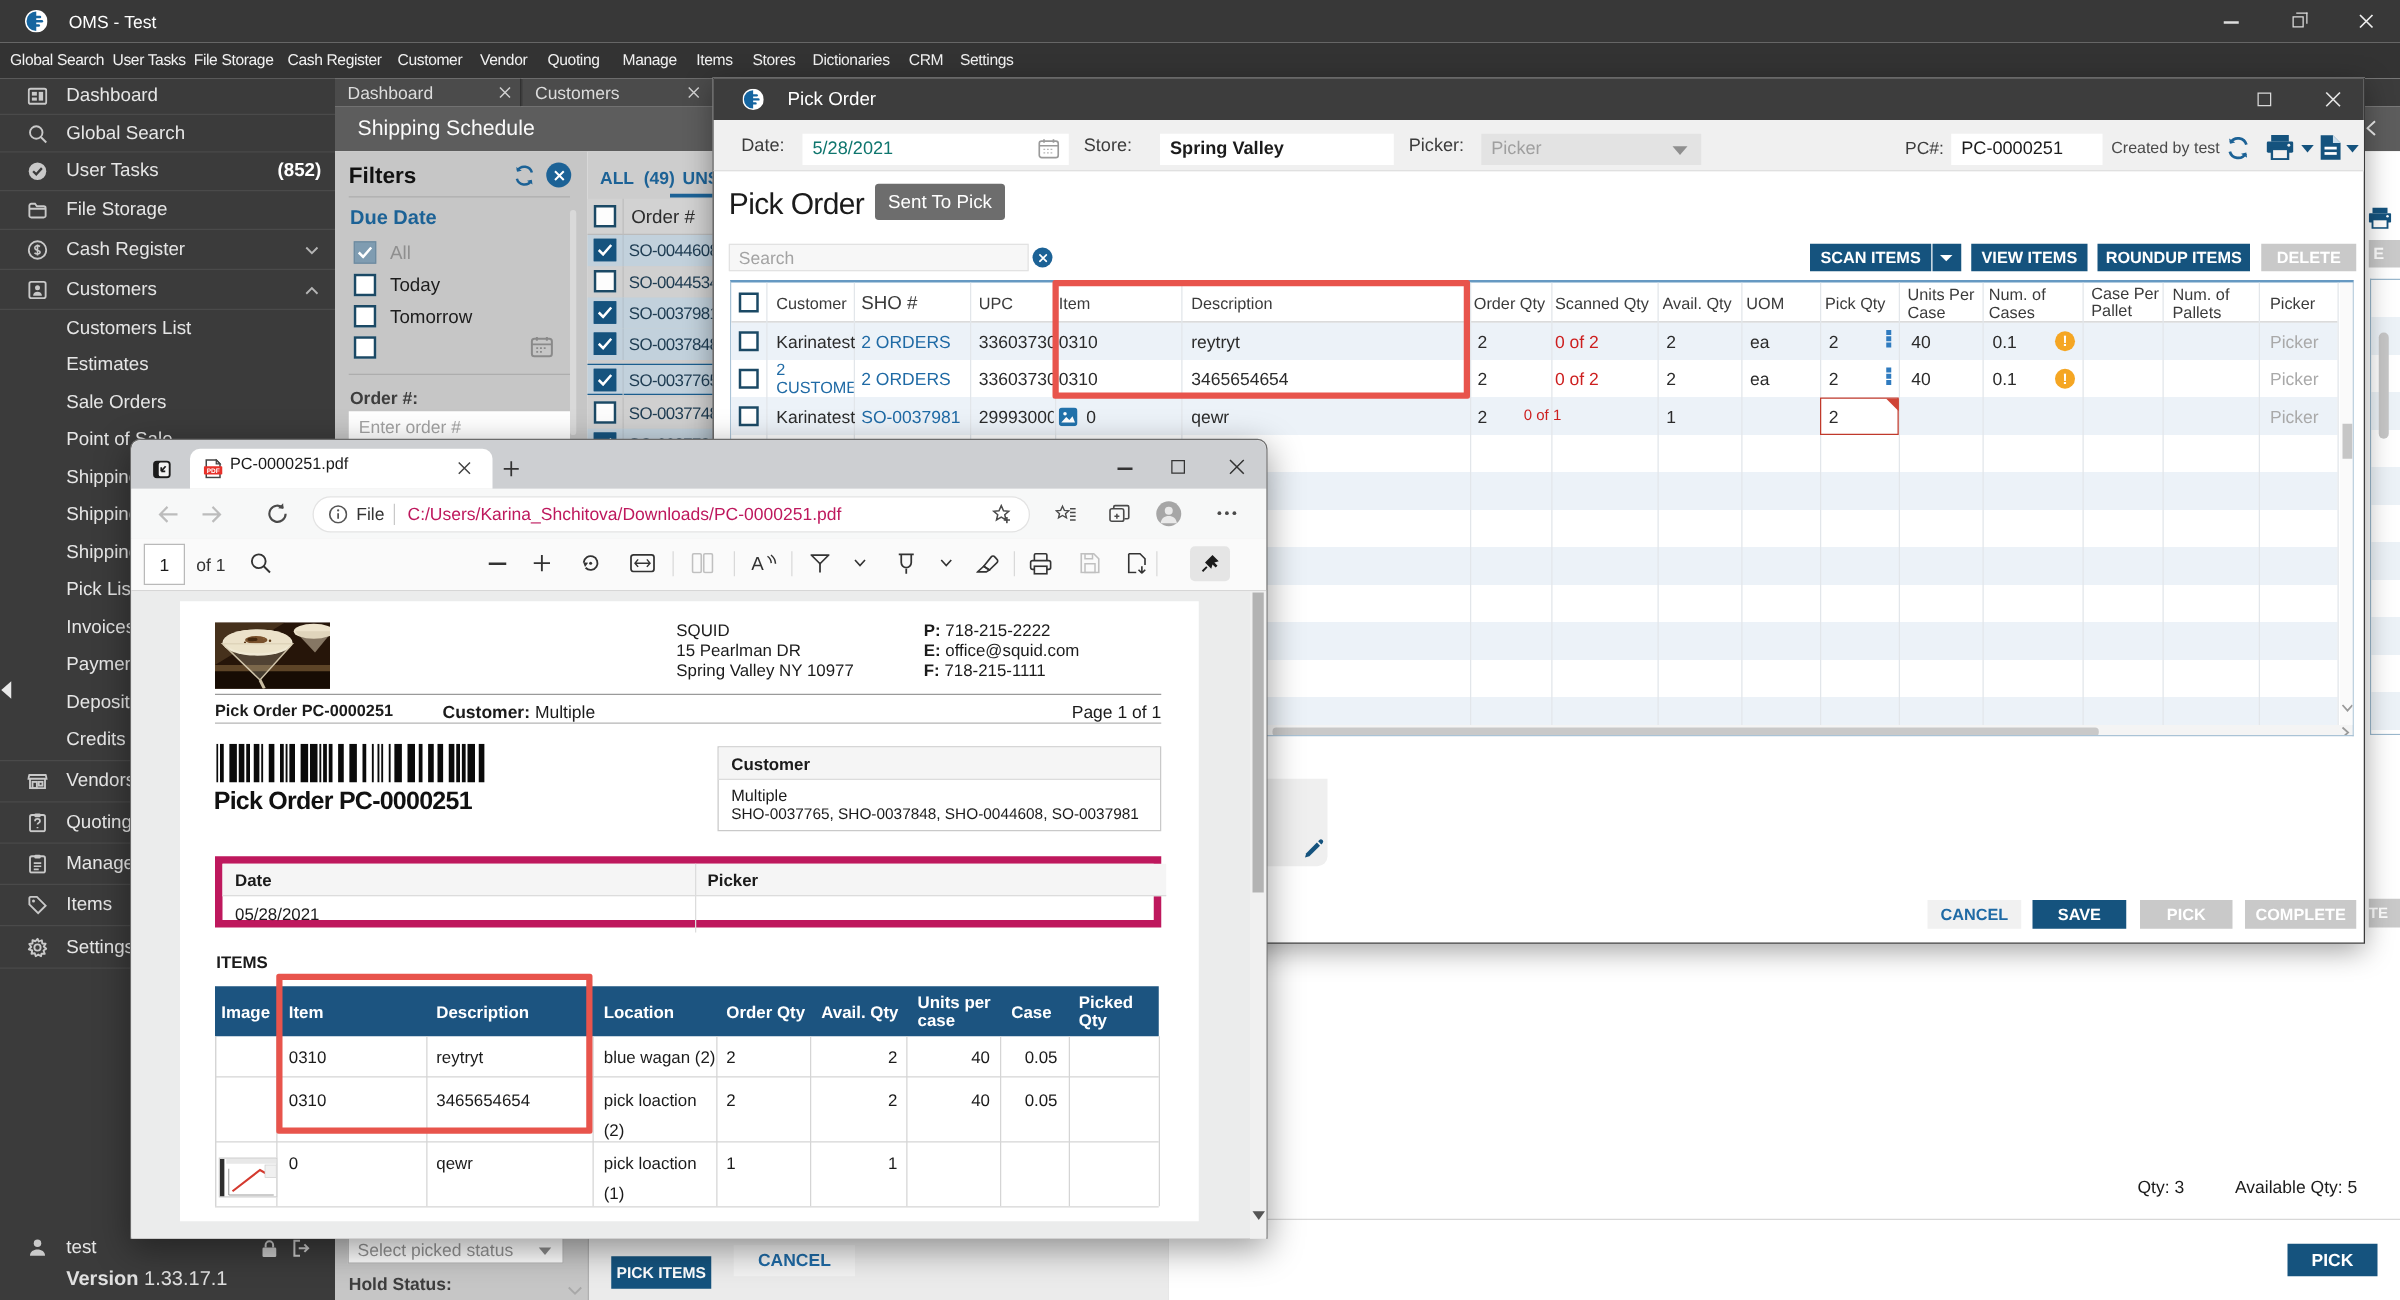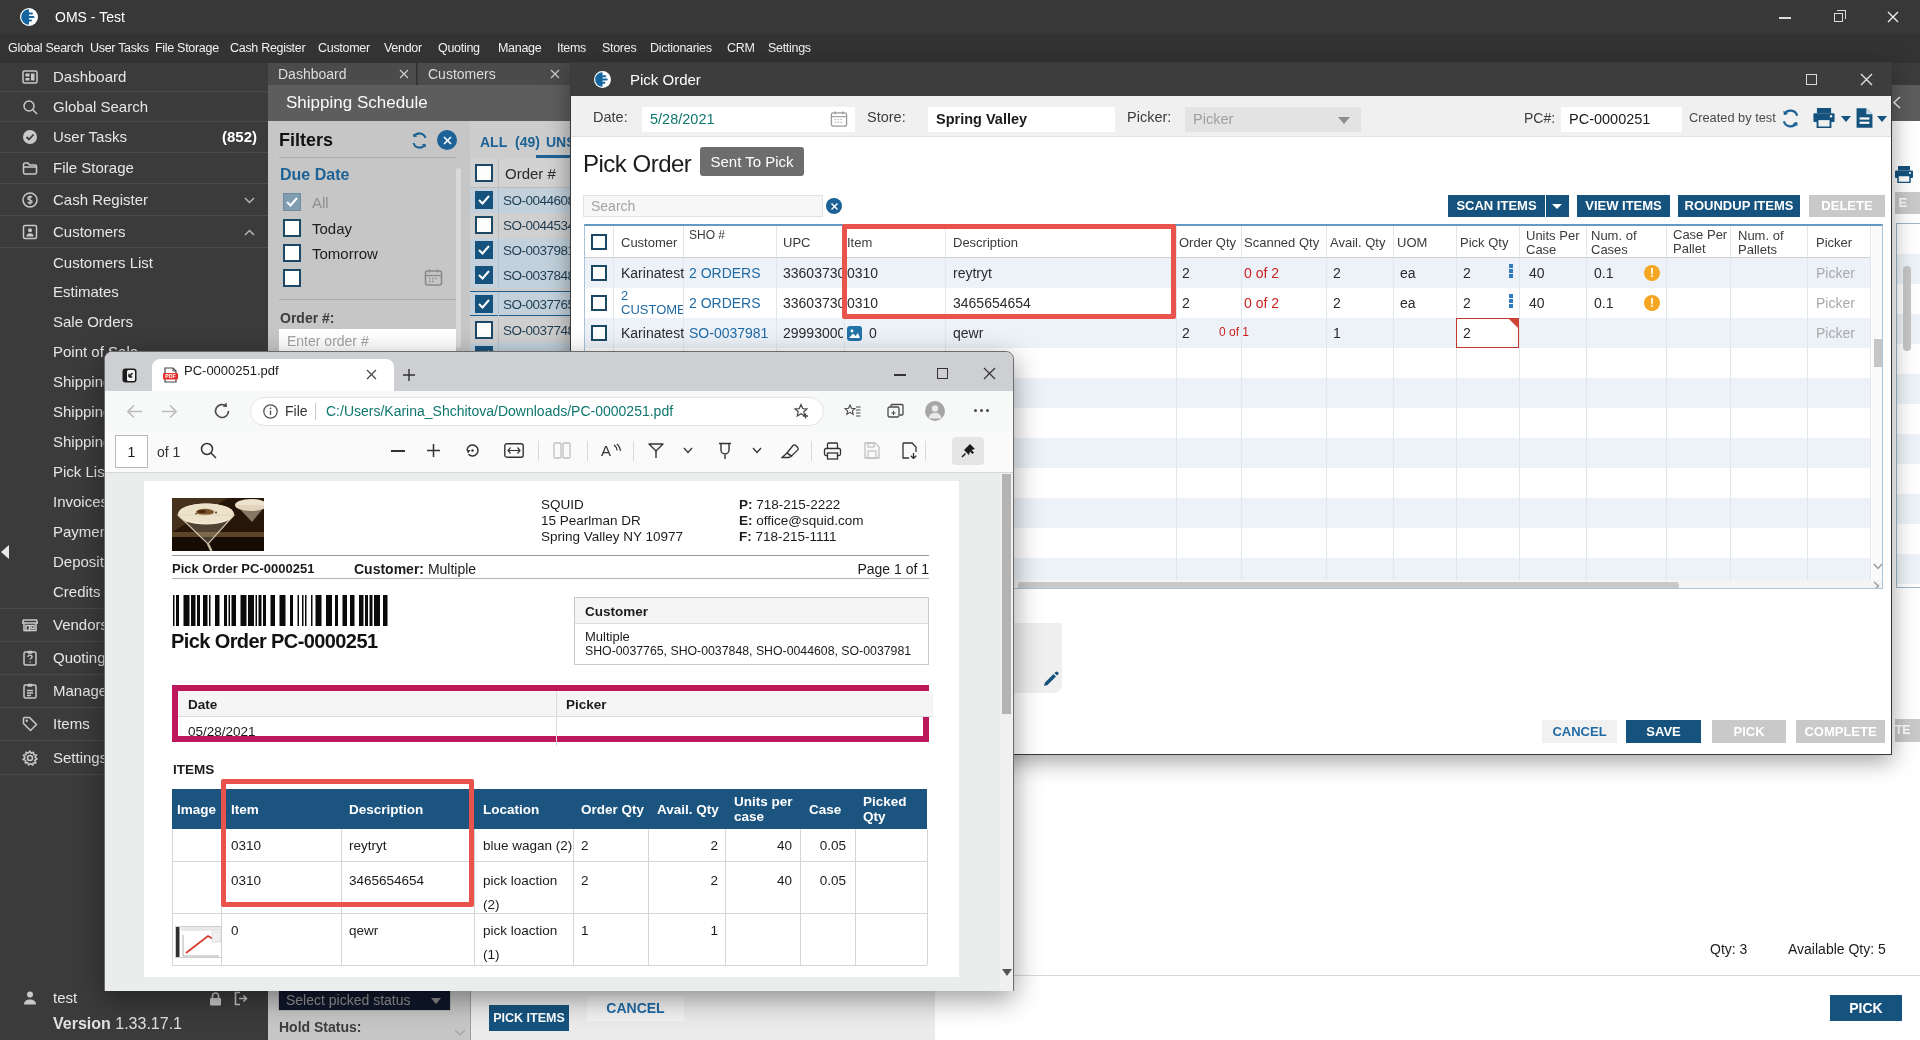--- a/index.html
+++ b/index.html
@@ -237,21 +237,21 @@
       <path d="M5.5 1.5 v3 M13.5 1.5 v3" stroke="#8a8a8a" stroke-width="1.6"></path>
       <path d="M5 10.5 h9 M5 13.5 h6" stroke="#8a8a8a" stroke-width="1.5" stroke-dasharray="1.5 1.5"></path>
     </svg>
   <div class="a" style="left:11px;top:178px;width:177px;height:1px;background:#adadad"></div>
   <div class="a" style="left:12px;top:189px;font-size:14px;font-weight:bold;color:#3d3d3d">Order #:</div>
   <div class="a" style="left:11px;top:208px;width:177px;height:25px;background:#fff">
     <span class="a" style="left:8px;top:4px;font-size:14px;color:#a2a2a2">Enter order #</span>
     </div>
   <div class="a" style="left:188px;top:47px;width:5px;height:180px;background:#d9d9d9;border-radius:3px"></div>
 
-  <div class="a" style="left:10px;top:867px;width:173px;height:23px;background:#0f172a;border:1px solid #b0b0b0">
+  <div class="a" style="left:10px;top:867px;width:173px;height:23px;background:#ffffff;border:1px solid #b0b0b0">
     <span class="a" style="left:7px;top:3px;font-size:14px;color:#939393">Select picked status</span>
     <div class="a" style="left:152px;top:9px;width:0;height:0;border-left:5px solid transparent;border-right:5px solid transparent;border-top:6px solid #8b8b8b"></div>
   </div>
   <div class="a" style="left:11px;top:898px;font-size:14px;font-weight:bold;color:#3d3d3d">Hold Status:</div>
   <svg class="a" style="left:186px;top:908px" width="12" height="8" viewBox="0 0 12 8">
       <path d="M1 1 L6 6 L11 1" stroke="#a8a8a8" stroke-width="1.5" fill="none"></path>
     </svg>
 </div>
 
 <div id="orders" class="a" style="left:470px;top:121px;width:465px;height:919px;background:#cdcdcd">
@@ -431,21 +431,21 @@
     <div class="a" style="left:934px;top:0;width:1px;height:354px;background:#e2e6ea"></div>
     <div class="a" style="left:1001px;top:0;width:1px;height:354px;background:#e2e6ea"></div>
     <div class="a" style="left:1081px;top:0;width:1px;height:354px;background:#e2e6ea"></div>
     <div class="a" style="left:1145px;top:0;width:1px;height:354px;background:#e2e6ea"></div>
     <div class="a" style="left:1222px;top:0;width:1px;height:354px;background:#e2e6ea"></div>
     <div class="a" style="left:1285px;top:0;width:1px;height:354px;background:#e2e6ea"></div>
     <div class="a" style="left:6px;top:8px;width:16px;height:16px;background:#fff;border:2px solid #1b4965"></div>
     <div class="a" style="left:36px;top:2px;width:78px;height:30px;font-size:13px;color:#3b3b3b;line-height:14px;display:flex;align-items:center;overflow:hidden">
         <span>Customer</span>
       </div>
-    <div class="a" style="left:104px;top:2px;width:78px;height:30px;font-size:12px;color:#3b3b3b;line-height:14px;display:flex;align-items:flex-start;overflow:hidden">
+    <div class="a" style="left:104px;top:2px;width:78px;height:30px;font-size:15px;color:#3b3b3b;line-height:14px;display:flex;align-items:center;overflow:hidden">
         <span>SHO #</span>
       </div>
     <div class="a" style="left:198px;top:2px;width:78px;height:30px;font-size:13px;color:#3b3b3b;line-height:14px;display:flex;align-items:center;overflow:hidden">
         <span>UPC</span>
       </div>
     <div class="a" style="left:262px;top:2px;width:78px;height:30px;font-size:13px;color:#3b3b3b;line-height:14px;display:flex;align-items:center;overflow:hidden">
         <span>Item</span>
       </div>
     <div class="a" style="left:368px;top:2px;width:78px;height:30px;font-size:13px;color:#3b3b3b;line-height:14px;display:flex;align-items:center;overflow:hidden">
         <span>Description</span>
@@ -598,21 +598,21 @@
       <path d="M13.5 0.5 L13.8 5 L9.5 4.5" fill="#4a4a4a"></path>
     </svg>
   <div class="a" style="left:145px;top:45px;width:574px;height:29px;background:#fff;border:1px solid #e3e3e3;border-radius:15px"></div>
   <svg class="a" style="left:158px;top:52px" width="15" height="15" viewBox="0 0 15 15">
       <circle cx="7.5" cy="7.5" r="6.7" stroke="#555" stroke-width="1.3" fill="none"></circle>
       <path d="M7.5 6.5 V11" stroke="#555" stroke-width="1.4"></path>
       <circle cx="7.5" cy="4.3" r="0.9" fill="#555"></circle>
     </svg>
   <span class="a" style="left:180px;top:51px;font-size:14px;color:#333">File</span>
   <div class="a" style="left:210px;top:51px;width:1px;height:17px;background:#c9c9c9"></div>
-  <span class="a" style="left:221px;top:51px;font-size:14px;color:#0f766e">C:/Users/Karina_Shchitova/Downloads/PC-0000251.pdf</span>
+  <span class="a" style="left:221px;top:51px;font-size:14px;color:#be185d">C:/Users/Karina_Shchitova/Downloads/PC-0000251.pdf</span>
   <svg class="a" style="left:688px;top:51px" width="16" height="16" viewBox="0 0 16 16">
       <path d="M8 1.5 L9.8 5.6 L14 6 L10.8 8.8 L11.8 13 L8 10.7 L4.2 13 L5.2 8.8 L2 6 L6.2 5.6 Z" stroke="#4a4a4a" stroke-width="1.2" fill="none"></path>
       <path d="M12.5 10.5 v5 M10 13 h5" stroke="#4a4a4a" stroke-width="1.3"></path>
     </svg>
   <svg class="a" style="left:739px;top:51px" width="17" height="16" viewBox="0 0 17 16">
       <path d="M6 2 L7.5 5.3 L11 5.6 L8.4 7.9 L9.2 11.3 L6 9.4 L2.8 11.3 L3.6 7.9 L1 5.6 L4.5 5.3 Z" stroke="#4a4a4a" stroke-width="1.1" fill="none"></path>
       <path d="M12 4 h4.5 M12 7 h4.5 M12 10 h4.5 M12 13 h4.5" stroke="#4a4a4a" stroke-width="1.2"></path>
     </svg>
   <svg class="a" style="left:782px;top:51px" width="17" height="16" viewBox="0 0 17 16">
       <rect x="1" y="4" width="11" height="10" rx="1.5" stroke="#4a4a4a" stroke-width="1.3" fill="none"></rect>

